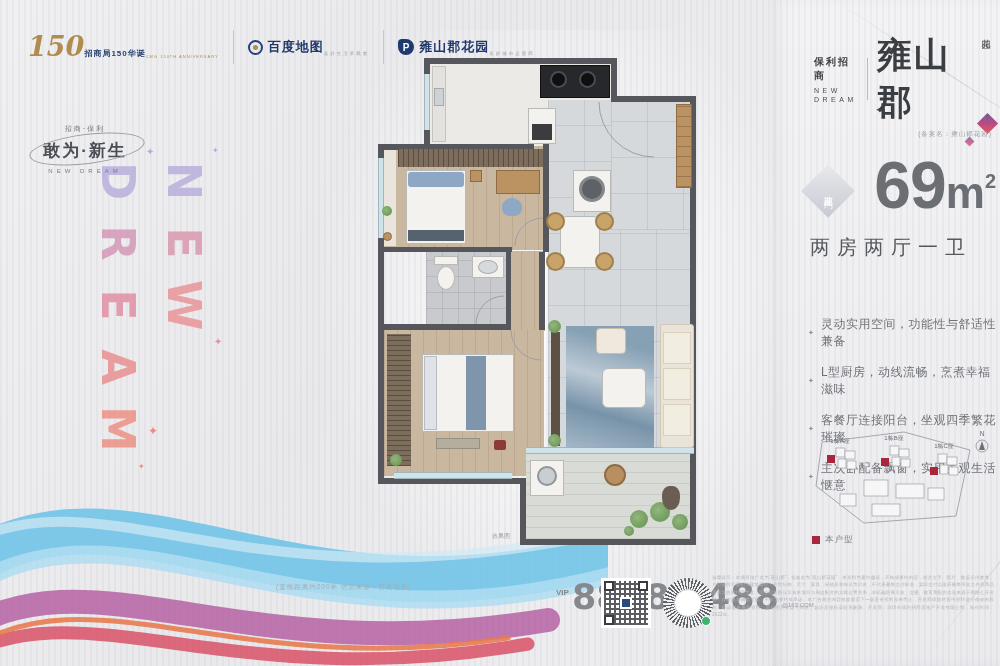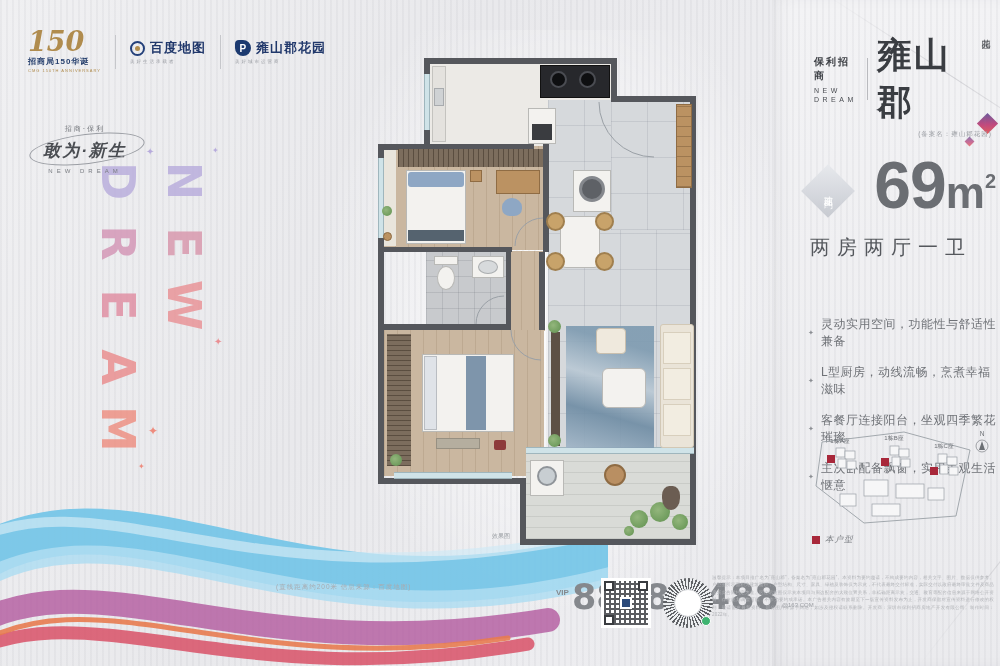--- a/index.html
+++ b/index.html
@@ -18,37 +18,37 @@
     background:radial-gradient(ellipse at 50% 45%,rgba(255,255,255,.95),rgba(255,255,255,0) 72%); }
   .fold-line { width:300px; height:1px; background:linear-gradient(90deg,transparent,#d4d4d8,transparent); transform-origin:left top; }
   .f1 { left:826px; top:-6px; transform:rotate(33deg); }
   .f2 { left:918px; top:666px; transform:rotate(-52deg); }
   .mini-diamond { width:15px; height:15px; transform:rotate(45deg);
     background:linear-gradient(135deg,#6b5b9e,#c1497e 55%,#e45c5c); left:980px; top:116px; }
   .mini-diamond.small { width:7px; height:7px; left:966px; top:138px; opacity:.8; }
 
   
   .logos { left:28px; top:30px; display:flex; align-items:center; gap:14px; z-index:3; }
-  .logo-block { display:flex; flex-direction:column; align-items:flex-start; }
+  .logo-block { display:flex; align-items:flex-end; }
   .l-num { font-family:"DejaVu Serif",serif; font-style:italic; font-weight:bold; font-size:27px; color:#b08c4e; line-height:24px; }
   .l-line1 { font-size:8px; font-weight:bold; color:#27406e; letter-spacing:1px; margin-top:2px; }
   .l-line2 { font-size:4px; color:#b08c4e; letter-spacing:1px; margin-top:1px; }
   .vdiv { width:1px; height:34px; background:#c6c7cb; }
   .logo-row { display:flex; align-items:center; gap:5px; }
   .cm-icon { width:15px; height:15px; border-radius:50%; border:2px solid #24407a; position:relative; }
   .cm-icon::after { content:""; position:absolute; left:3px; top:3px; width:5px; height:5px; border-radius:50%; background:#b08c4e; }
   .l-name { font-size:13px; font-weight:bold; color:#21386b; letter-spacing:1px; }
   .l-slogan { font-size:4.5px; color:#9a9da3; letter-spacing:2px; margin-top:2px; text-align:center; }
   .poly-icon { width:16px; height:16px; border-radius:4px 50% 50% 50%; background:#1c3a70; color:#fff;
     font-size:10px; font-weight:bold; display:flex; align-items:center; justify-content:center; }
 
   
   .brand-left { left:30px; top:124px; z-index:3; text-align:center; width:110px; }
   .bl-small { font-size:7px; color:#6f7277; letter-spacing:2px; }
-  .bl-main { font-size:17px; font-weight:bold; color:#4a4d52; letter-spacing:2px; margin-top:3px; position:relative; display:inline-block; padding:2px 6px;font-style:italic; }
+  .bl-main { font-size:17px; font-weight:bold; color:#4a4d52; letter-spacing:2px; margin-top:3px; position:relative; display:inline-block; padding:2px 6px; }
   .bl-ellipse { position:absolute; left:-8px; top:-3px; width:116px; height:30px; border:1px solid #9a9da3; border-radius:50%; transform:rotate(-7deg); pointer-events:none; }
   .bl-en { font-size:6px; color:#7a7d82; letter-spacing:4px; margin-top:4px; }
 
   
   .wm { z-index:2; display:flex; flex-direction:column; opacity:.8; }
   .wm span { width:52px; height:62px; display:flex; align-items:center; justify-content:center;
     font-size:46px; font-weight:800; transform:rotate(90deg); font-family:"DejaVu Sans",sans-serif; }
   .wm-dream { left:92px; top:150px; }
   .wm-new { left:158px; top:150px; }
   .cD0{color:#b7abdc}.cD1{color:#d393b4}.cD2{color:#e08ba0}.cD3{color:#ea8a8b}.cD4{color:#ee8c7e}
@@ -106,21 +106,21 @@
   .area-rooms { font-size:20px; color:#55585d; letter-spacing:7px; margin-top:10px; margin-left:4px; white-space:nowrap; }
 
   .features { left:808px; top:316px; z-index:3; list-style:none; }
   .features li { display:flex; align-items:center; gap:7px; margin-bottom:14px; }
   .feat-bullet { font-size:7px; color:#8b8e93; }
   .feat-text { font-size:12px; color:#6f7277; letter-spacing:.5px; }
 
   .siteplan { left:806px; top:424px; z-index:3; }
   .legend { left:812px; top:534px; z-index:3; display:flex; align-items:center; gap:5px; }
   .legend-swatch { width:8px; height:8px; background:#a8273a; }
-  .legend-label { font-size:8.5px; color:#7c7f84; letter-spacing:1px;font-style:italic; }
+  .legend-label { font-size:8.5px; color:#7c7f84; letter-spacing:1px; }
 
   
   .addr { left:276px; top:580px; z-index:3; text-align:center; }
   .addr-main { font-size:18px; font-weight:bold; color:#7b7e84; letter-spacing:2px; }
   .addr-note { font-size:6.5px; color:#a8abb0; margin-top:3px; letter-spacing:1px; }
   .phone { left:556px; top:578px; z-index:3; display:flex; align-items:flex-start; gap:3px; }
   .vip { font-size:8px; font-weight:bold; color:#85888d; margin-top:10px; }
   .phone-num { font-size:35px; font-weight:800; color:#85888d; line-height:38px; font-family:"DejaVu Sans",sans-serif; }
   .phone-suffix { font-size:6px; color:#9a9da2; margin-top:24px; }
   .qr { top:578px; width:50px; height:50px; background:#fff; padding:3px; z-index:3; }

